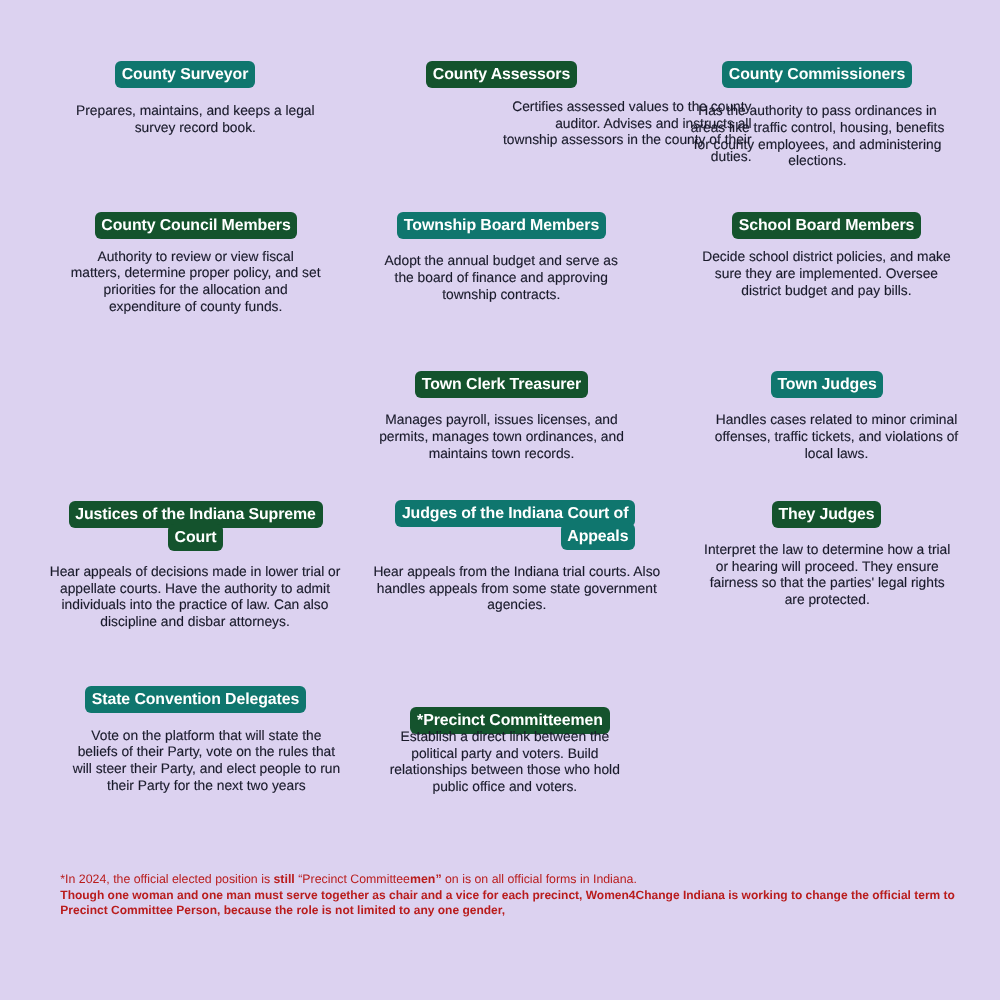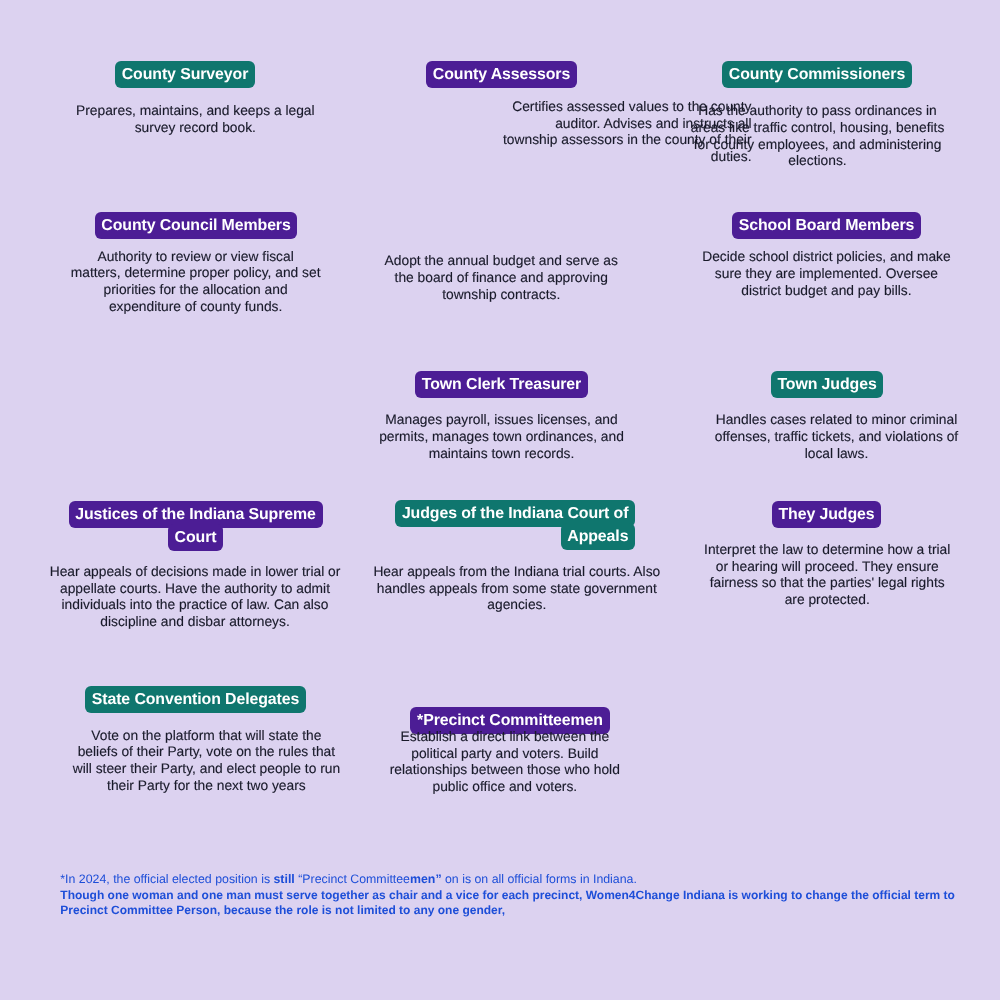--- a/index.html
+++ b/index.html
@@ -26,37 +26,37 @@
     font-size:15.9px;
     letter-spacing:-0.1px;
     line-height:23.3px;
     color:#ffffff;
     padding:4.95px 6.7px;
     border-radius:6px;
     box-decoration-break:clone;
     -webkit-box-decoration-break:clone;
   }
   .badge.purple{background:#0f766e;}
-  .badge.teal{background:#4c1d95;}
+  .badge.teal{background:#14532d;}
 
   .desc{
     position:absolute;
     font-size:13.8px;
     line-height:16.8px;
     color:#191a2a;
     -webkit-text-stroke:0.13px #191a2a;
     text-align:center;
     white-space:pre-line;
   }
 
   .footnote{
     position:absolute;
     font-size:12px;
     line-height:15.7px;
-    color:#1d4ed8;
+    color:#b91c1c;
     white-space:nowrap;
   }
   .fn-line-1{font-size:12.35px;}
   .footnote b{font-weight:700;}
   .fn-line{white-space:nowrap;}
 </style>
 </head>
 <body>
 
 <div class="page">
@@ -89,20 +89,23 @@
   <div class="cell" style="left:37.50px;top:205px;width:316px;height:115px;">
     <div class="badge-line" style="left:-91.50px;top:8.84px;width:500px;">
       <span class="badge teal">County Council Members</span>
     </div>
     <div class="desc" style="left:-91.90px;top:43.70px;width:500px;">Authority to review or view fiscal
 matters, determine proper policy, and set
 priorities for the allocation and
 expenditure of county funds.</div>
   </div>
   <div class="cell" style="left:343.50px;top:205px;width:316px;height:115px;">
+    <div class="badge-line" style="left:-92.00px;top:8.84px;width:500px;">
+      <span class="badge purple">Township Board Members</span>
+    </div>
     <div class="desc" style="left:-92.30px;top:48.10px;width:500px;">Adopt the annual budget and serve as
 the board of finance and approving
 township contracts.</div>
   </div>
   <div class="cell" style="left:668.50px;top:205px;width:316px;height:115px;">
     <div class="badge-line" style="left:-92.00px;top:8.84px;width:500px;">
       <span class="badge teal">School Board Members</span>
     </div>
     <div class="desc" style="left:-92.10px;top:44.10px;width:500px;">Decide school district policies, and make
 sure they are implemented. Oversee

